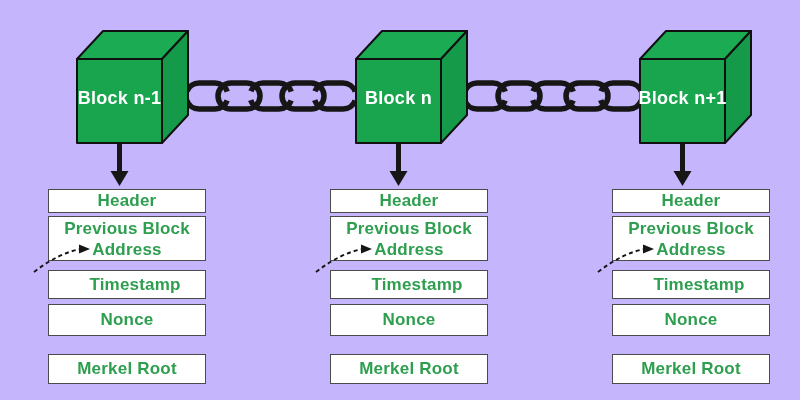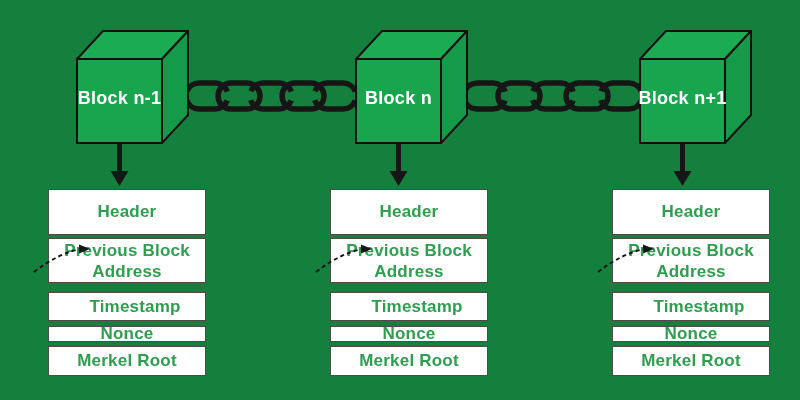--- a/index.html
+++ b/index.html
@@ -1,34 +1,34 @@
 <!DOCTYPE html>
 <html><head>
 <meta charset="utf-8">
 <style>
   html,body{margin:0;padding:0;background:#fff;}
   .stage{
-    position:relative;width:800px;height:400px;background:#15803d;overflow:hidden;
+    position:relative;width:800px;height:400px;background:#c4b5fd;overflow:hidden;
     font-family:"Liberation Sans", sans-serif;
   }
   .topsvg{position:absolute;left:0;top:0;}
   .cube-label{
     fill:#ffffff;font-family:"Liberation Sans", sans-serif;
     font-size:18px;font-weight:700;letter-spacing:.3px;
   }
   .col{position:absolute;top:189px;width:158px;}
   .fbox{
     box-sizing:border-box;border:1.6px solid #4b4b4b;background:#ffffff;
     display:flex;align-items:center;justify-content:center;text-align:center;
     color:#2e9e4f;font-weight:700;font-size:17px;letter-spacing:.2px;
   }
-  .fb-header{height:46px;margin-bottom:3px;}
+  .fb-header{height:24px;margin-bottom:3px;}
   .fb-prev{height:45px;margin-bottom:9px;line-height:21px;padding:0 10px;}
   .fb-time{height:29px;margin-bottom:5px;padding-left:16px;}
-  .fb-nonce{height:16px;margin-bottom:4px;}
+  .fb-nonce{height:32px;margin-bottom:18px;}
   .fb-merkel{height:30px;}
   .ptr{position:absolute;left:-24px;top:50px;overflow:visible;pointer-events:none;}
   .colA{left:48px;}
   .colB{left:330px;}
   .colC{left:612px;}
 </style>
 </head>
 <body>
 
 <div class="stage">

